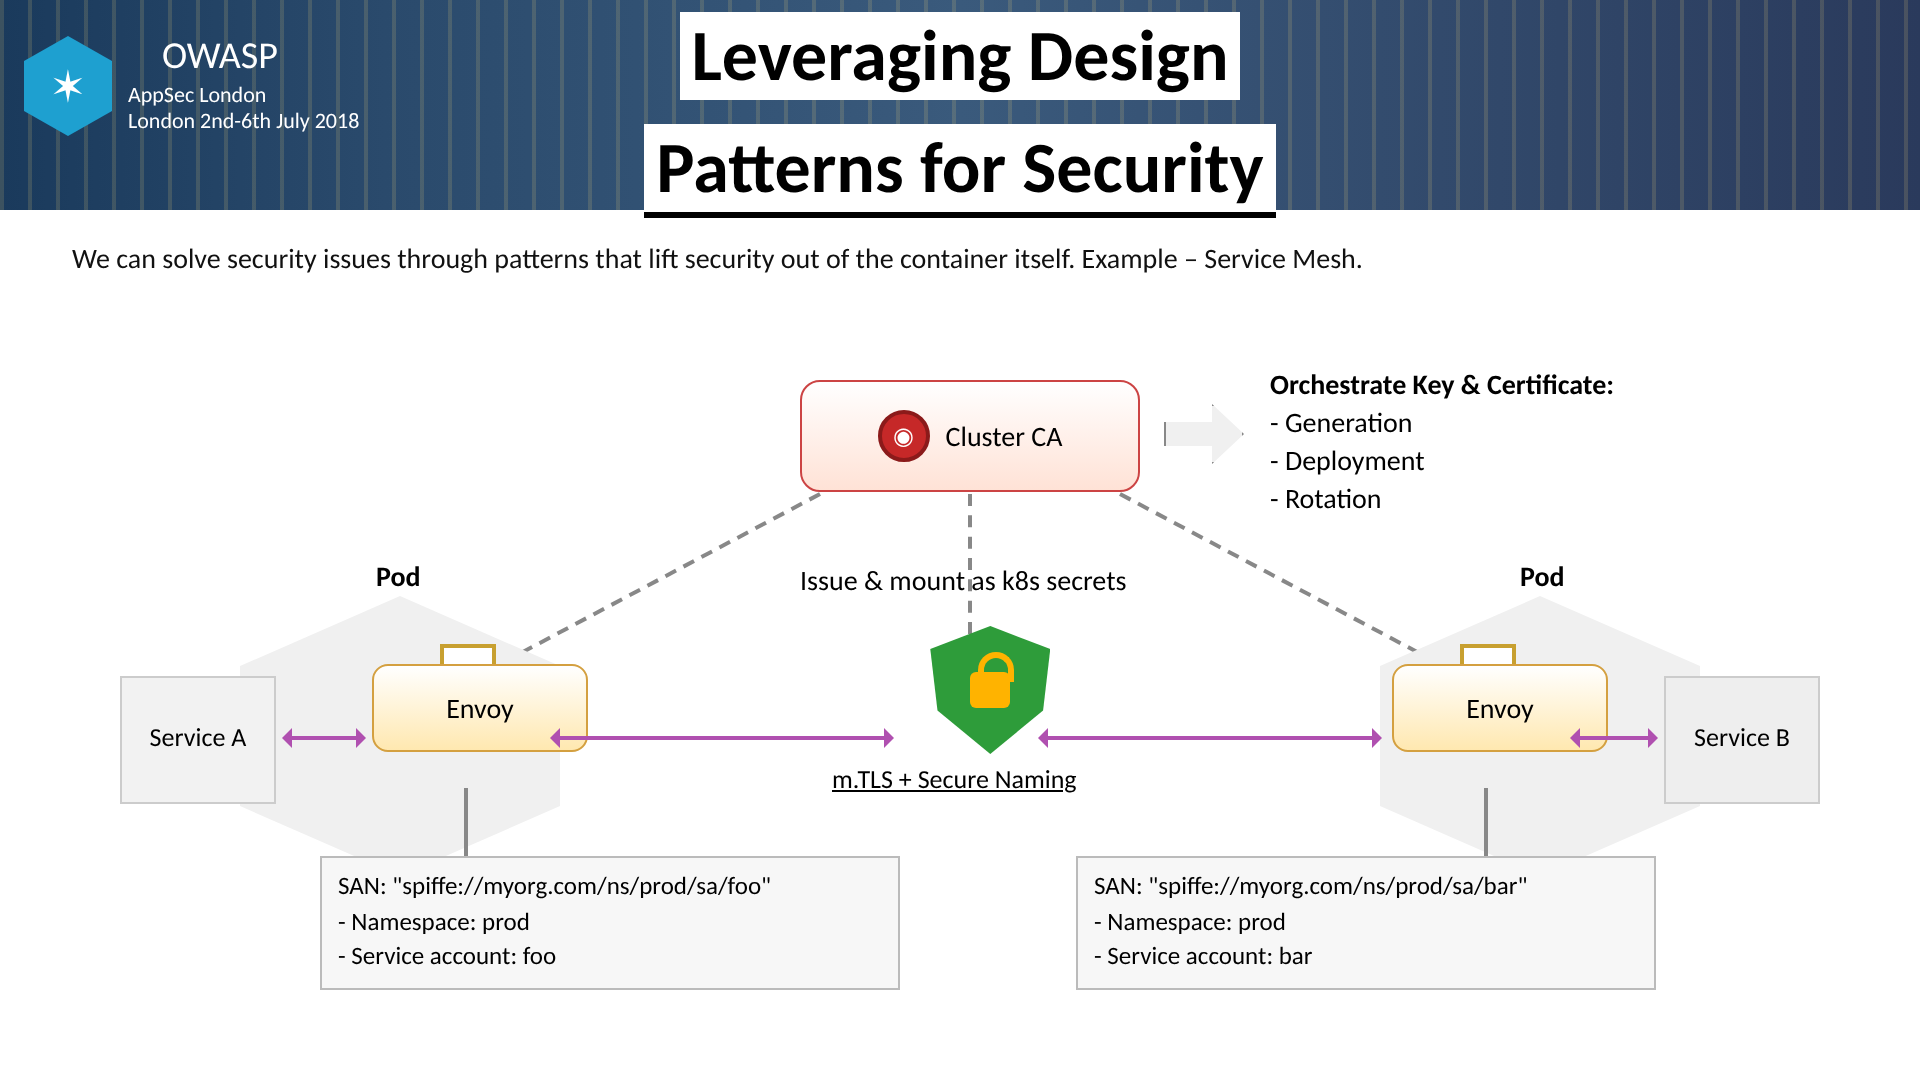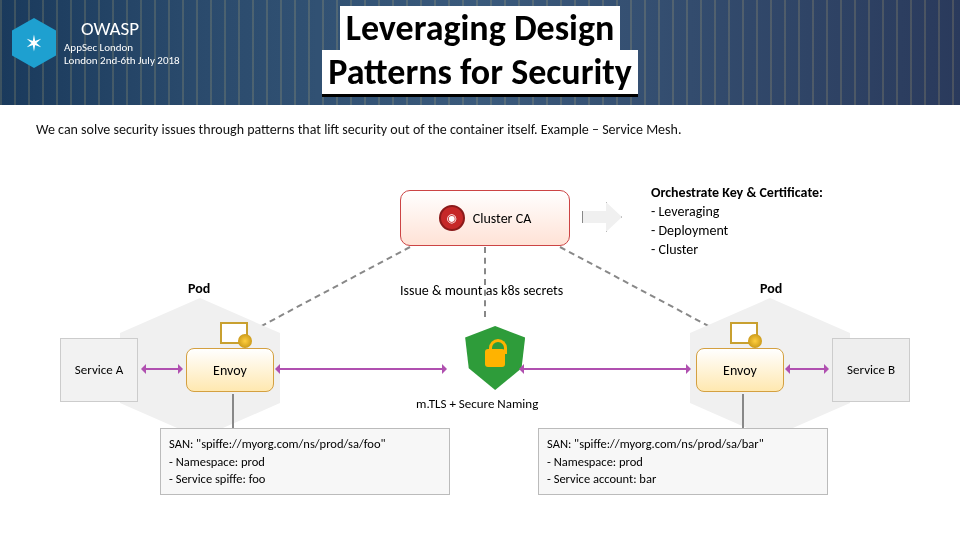--- a/index.html
+++ b/index.html
@@ -5,52 +5,52 @@
   * { box-sizing: border-box; margin: 0; padding: 0; }
   body { width: 960px; height: 540px; font-family: Calibri, Arial, sans-serif; background: #fff; overflow: hidden; position: relative; }
   .header { height: 105px; background: linear-gradient(90deg,#1a3a5c 0%,#2a4a6c 20%,#3a5a7c 50%,#2a3a5c 100%); position: relative; }
   .header::after { content:""; position:absolute; inset:0; background: repeating-linear-gradient(90deg, rgba(255,220,120,.15) 0 2px, transparent 2px 14px); }
   .logo-wrap { position:absolute; left:12px; top:18px; display:flex; align-items:center; gap:8px; z-index:2; }
   .hex { width:44px; height:50px; background:#1ea0d0; clip-path: polygon(50% 0,100% 25%,100% 75%,50% 100%,0 75%,0 25%); display:flex; align-items:center; justify-content:center; }
   .wasp { color:#fff; font-size:22px; }
   .brand { color:#fff; font-size:11px; line-height:1.2; }
   .brand .b1 { font-weight:normal; font-size:19px;margin-left:17px; }
   .title { position:absolute; left:0; right:0; top:6px; text-align:center; font-size:36px; font-weight:bold; color:#000; z-index:3; background:rgba(255,255,255,.0); }
-  .title span { background:#fff; padding:0 6px; }
+  .title span { background:#fff; padding:0 6px;margin-top:12px; }
   .title-underline { display:inline-block; border-bottom:3px solid #000; padding-bottom:2px;text-align:right; }
   .body-text { padding:16px 36px 8px; font-size:14px; color:#111; }
   .diagram { position:absolute; left:60px; right:40px; top:190px; bottom:10px; }
   .cluster-ca { position:absolute; left:340px; top:0; width:170px; height:56px; border:1px solid #c44; border-radius:10px; background:linear-gradient(#fff,#ffe2d6); display:flex; align-items:center; justify-content:center; gap:8px; font-size:14px; }
   .ca-icon { width:26px; height:26px; border-radius:50%; background:#c62828; border:2px solid #8b1a1a; display:flex; align-items:center; justify-content:center; color:#fff; font-size:12px; }
   .big-arrow { position:absolute; left:522px; top:12px; width:40px; height:30px; border:1px solid #888; background:#f0f0f0; clip-path: polygon(0 30%,60% 30%,60% 0,100% 50%,60% 100%,60% 70%,0 70%); }
   .orch { position:absolute; left:575px; top:-6px; font-size:14px; }
   .orch .hdr { font-weight:bold; }
-  .orch div { line-height:1.35;margin-left:16px; }
+  .orch div { line-height:1.35; }
   .issue-label { position:absolute; left:340px; top:92px; font-size:14px; }
   .dash { position:absolute; border-top:2px dashed #888; transform-origin:left center; }
   .d1 { left:350px; top:56px; width:220px; transform:rotate(152deg); }
   .d2 { left:425px; top:56px; width:70px; transform:rotate(90deg); }
   .d3 { left:500px; top:56px; width:220px; transform:rotate(28deg); }
   .pod { position:absolute; width:160px; height:140px; background:#f0f0f0; clip-path: polygon(50% 0,100% 25%,100% 75%,50% 100%,0 75%,0 25%); }
   .pod1 { left:60px; top:108px; }
   .pod2 { left:630px; top:108px; }
   .pod-label { position:absolute; top:90px; font-size:14px; font-weight:600;text-align:center; }
   .pl1 { left:128px; }
   .pl2 { left:700px; }
   .svc { position:absolute; width:78px; height:64px; background:#eee; border:1px solid #ccc; display:flex; align-items:center; justify-content:center; text-align:center; font-size:13px; line-height:1.15; }
   .svcA { left:0px; top:148px; background:#f2f2f2;text-align:center; }
   .svcB { left:772px; top:148px; }
-  .envoy { position:absolute; width:88px; height:44px; border:1px solid #d4a040; border-radius:8px; background:linear-gradient(#fff,#ffe8b0); display:flex; align-items:center; justify-content:center; font-size:14px; top:158px; }
+  .envoy { position:absolute; width:108px; height:44px; border:1px solid #d4a040; border-radius:8px; background:linear-gradient(#fff,#ffe8b0); display:flex; align-items:center; justify-content:center; font-size:14px; top:142px; }
   .env1 { left:126px; }
   .env2 { left:636px; }
   .cert { position:absolute; width:28px; height:22px; background:#fff; border:2px solid #c8a030; top:132px; }
   .cert::after { content:""; position:absolute; right:-6px; bottom:-6px; width:14px; height:14px; border-radius:50%; background:radial-gradient(#ffcf40,#b8860b); }
   .cert1 { left:160px; }
   .cert2 { left:670px; }
-  .shield-wrap { position:absolute; left:392px; top:136px; text-align:center; }
+  .shield-wrap { position:absolute; left:392px; top:123px; text-align:center;text-decoration:underline; }
   .shield { width:60px; height:64px; margin:0 auto; background:#2e9c3a; clip-path: polygon(50% 0,100% 18%,94% 66%,50% 100%,6% 66%,0 18%); display:flex; align-items:center; justify-content:center; }
   .lock { width:20px; height:18px; background:#ffb300; border-radius:3px; position:relative; }
   .lock::before { content:""; position:absolute; left:4px; top:-10px; width:12px; height:12px; border:3px solid #ffb300; border-bottom:none; border-radius:10px 10px 0 0; }
   .mtls-label { font-size:13px; margin-top:6px; white-space:nowrap; margin-left:-36px;}
   .harr { position:absolute; height:2px; background:#b050b0; top:178px; }
   .harr::before,.harr::after { content:""; position:absolute; top:-4px; width:0; height:0; border:5px solid transparent; }
   .harr::before { left:-6px; border-right-color:#b050b0; }
   .harr::after { right:-6px; border-left-color:#b050b0; }
   .h1 { left:82px; width:40px; }
   .h2 { left:216px; width:170px; }
@@ -87,23 +87,23 @@
 
 <div class="diagram">
 
   <div class="cluster-ca">
     <div class="ca-icon">◉</div>
     <span>Cluster CA</span>
   </div>
   <div class="big-arrow"></div>
   <div class="orch">
     <div class="hdr">Orchestrate Key &amp; Certificate:</div>
-    <div>- Leveraging</div>
+    <div>- Generation</div>
     <div>- Deployment</div>
-    <div>- Cluster</div>
+    <div>- Rotation</div>
   </div>
 
   <div class="dash d1"></div>
   <div class="dash d2"></div>
   <div class="dash d3"></div>
   <div class="issue-label">Issue &amp; mount as k8s secrets</div>
 
   <div class="pod pod1"></div>
   <div class="pod pod2"></div>
   <div class="pod-label pl1">Pod</div>
@@ -128,21 +128,21 @@
   <div class="harr h2"></div>
   <div class="harr h3"></div>
   <div class="harr h4"></div>
 
   <div class="vln v1"></div>
   <div class="vln v2"></div>
 
   <div class="san san1">
     <div>SAN: "spiffe://myorg.com/ns/prod/sa/foo"</div>
     <div>- Namespace: prod</div>
-    <div>- Service spiffe: foo</div>
+    <div>- Service account: foo</div>
   </div>
   <div class="san san2">
     <div>SAN: "spiffe://myorg.com/ns/prod/sa/bar"</div>
     <div>- Namespace: prod</div>
     <div>- Service account: bar</div>
   </div>
 
 </div>
 
 </body></html>

